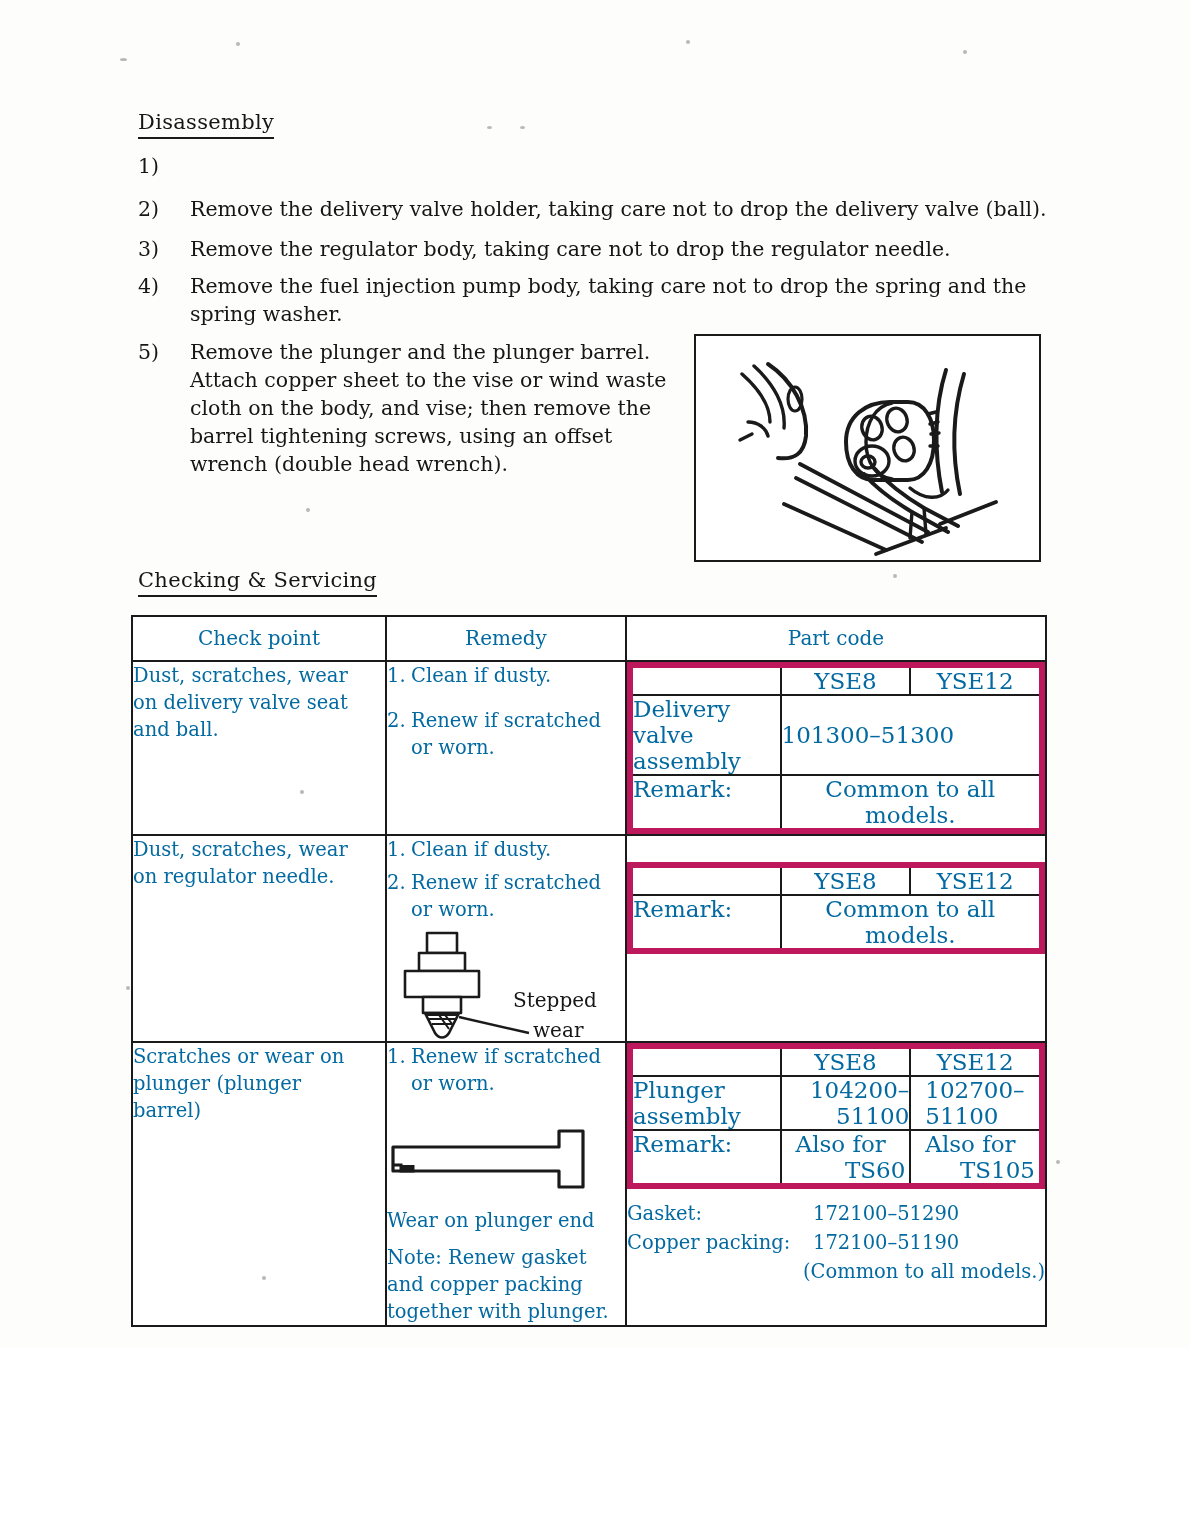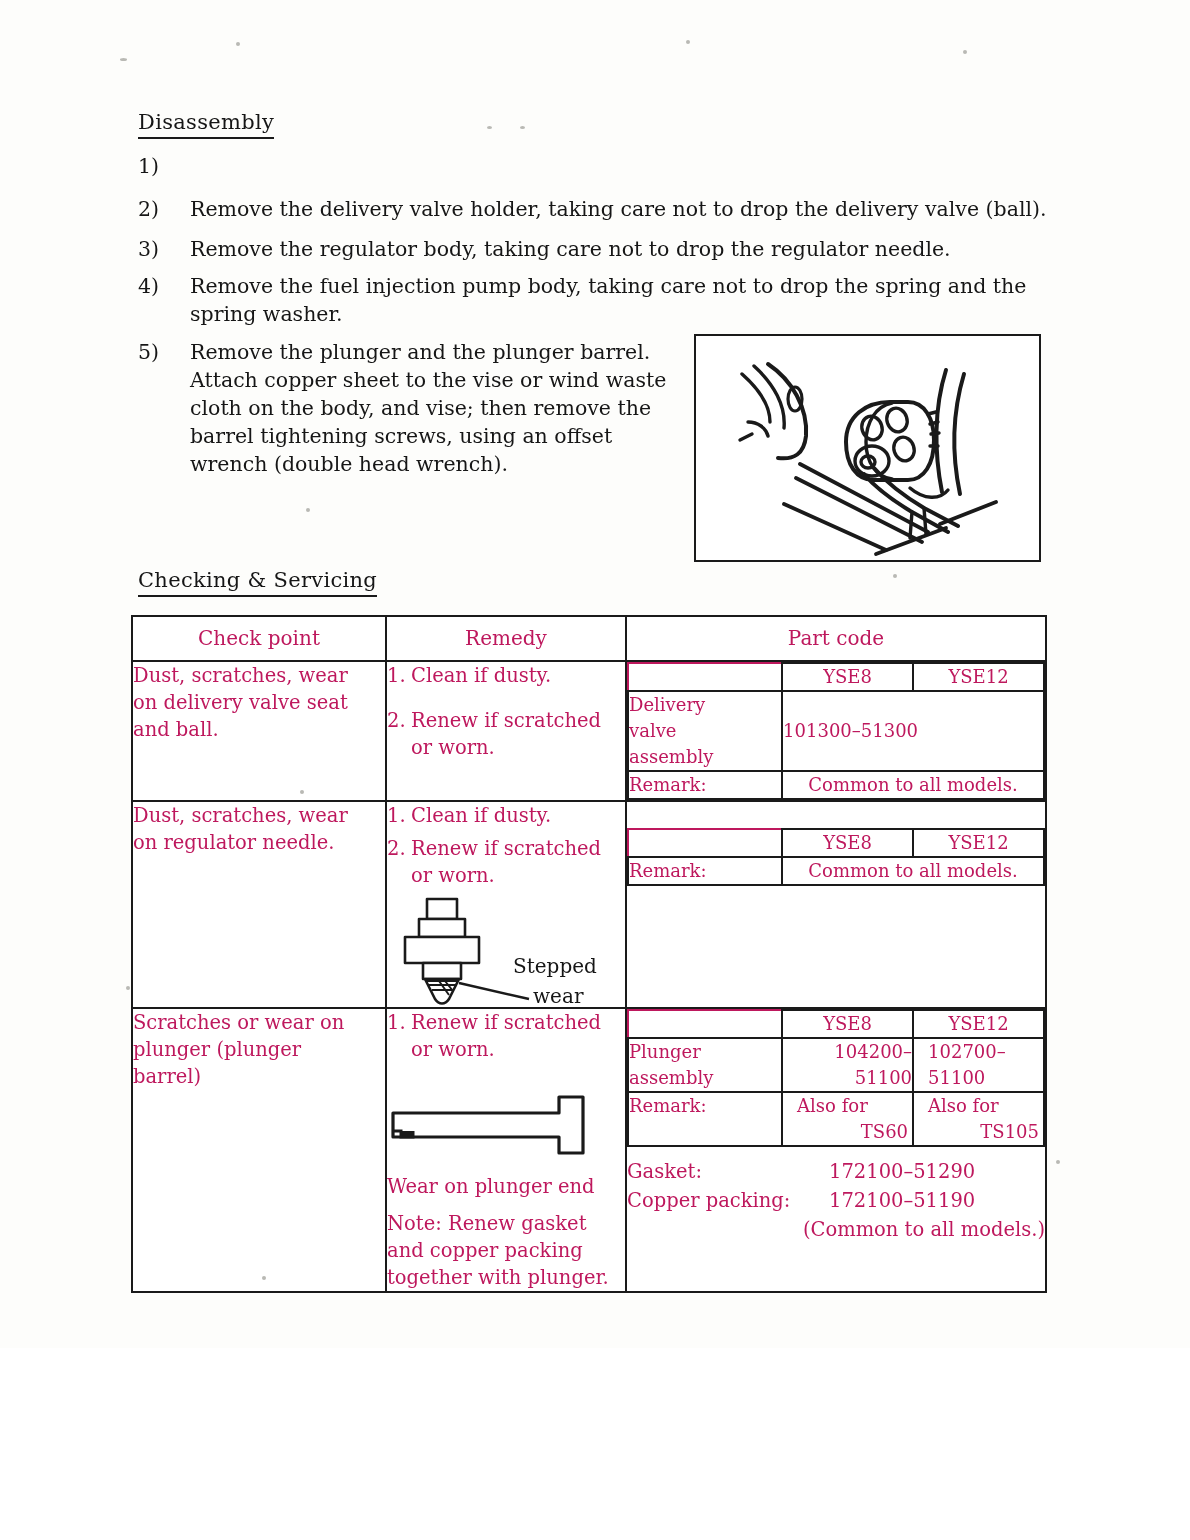--- a/index.html
+++ b/index.html
@@ -62,21 +62,21 @@
 
   
   #service-table {
     position: absolute;
     left: 131px;
     top: 615px;
     width: 914px;
     border-collapse: collapse;
     table-layout: fixed;
     font-size: 19.5px;
-    color: #be185d;
+    color: #0369a1;
     background: #ffffff;
   }
   #service-table td, #service-table th {
     border: 2px solid #1a1a1a;
     vertical-align: top;
     padding: 0;
     font-weight: normal;
   }
   #service-table thead th {
     text-align: center;
@@ -115,22 +115,22 @@
   .remedy-caption {
     margin-top: 8px;
     line-height: 27px;
   }
 
   
   .part-table {
     width: 100%;
     border-collapse: collapse;
     table-layout: fixed;
-    border: 2px solid #be185d;
-    font-size: 18px;
+    border: 6px solid #be185d;
+    font-size: 23px;
   }
   .part-table td {
     border: 1.6px solid #1a1a1a;
     padding: 5px 8px;
     vertical-align: top;
     line-height: 26px;
   }
   .pt-name    { width: 38%; }
   .pt-col     { width: 31%; text-align: center; }
   .pt-span    { text-align: left; }
@@ -140,21 +140,20 @@
   .pt-two-line { white-space: pre-line; }
 
   
   .part-extra {
     margin-top: 10px;
     line-height: 29px;
     font-size: 19.5px;
   }
   .part-extra .row {
     display: flex;
-    gap: 16px;
   }
   .part-extra .label { flex: 0 0 186px; }
   .part-extra .value { }
   .part-extra .single { display: block; text-align: right; }
 
   
   .diagram {
     display: block;
     margin: 6px 0 0 0;
   }

